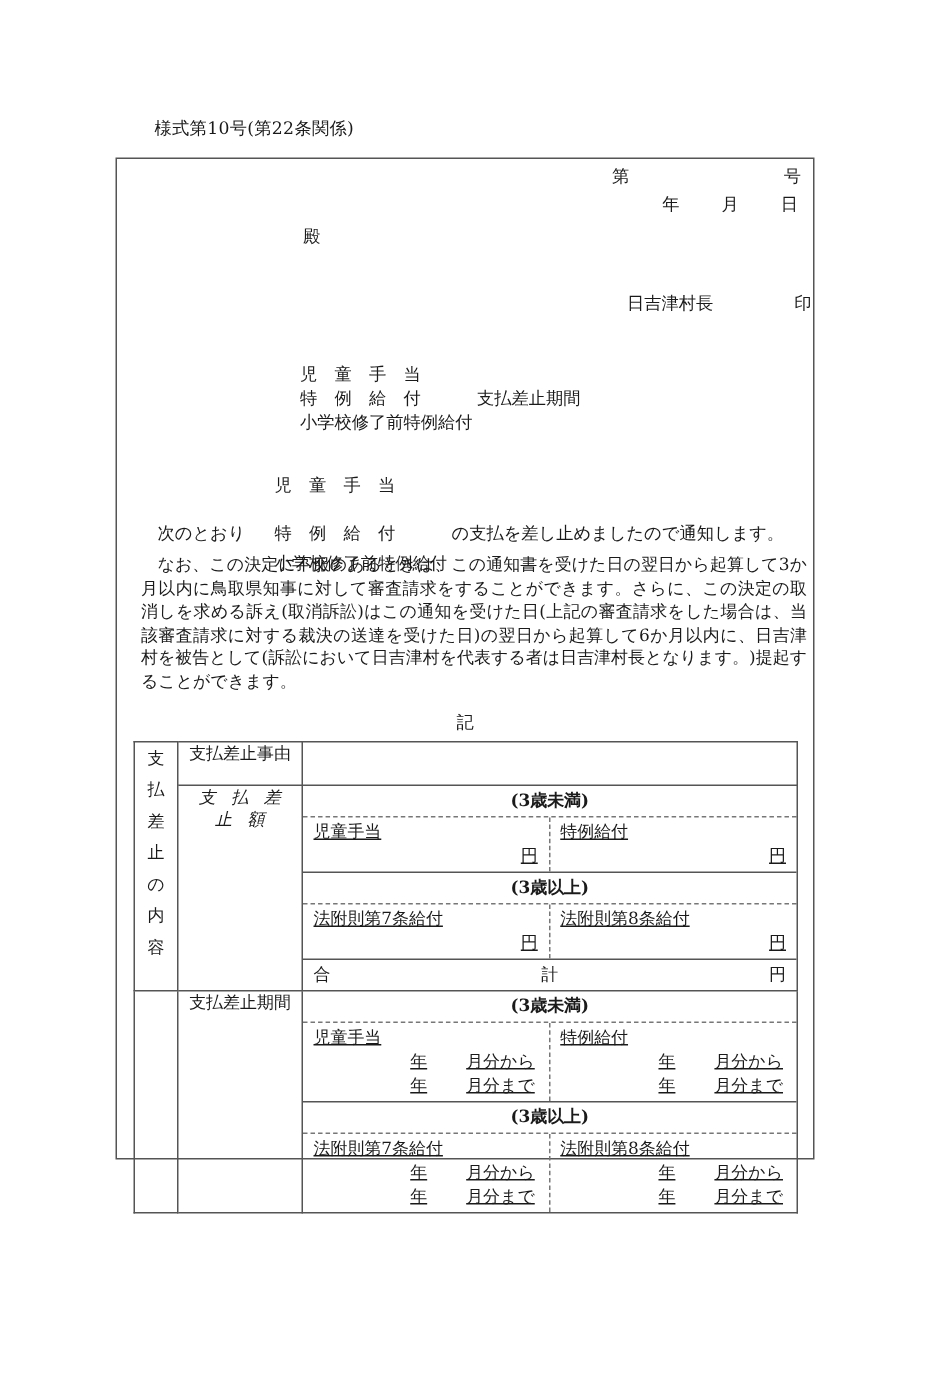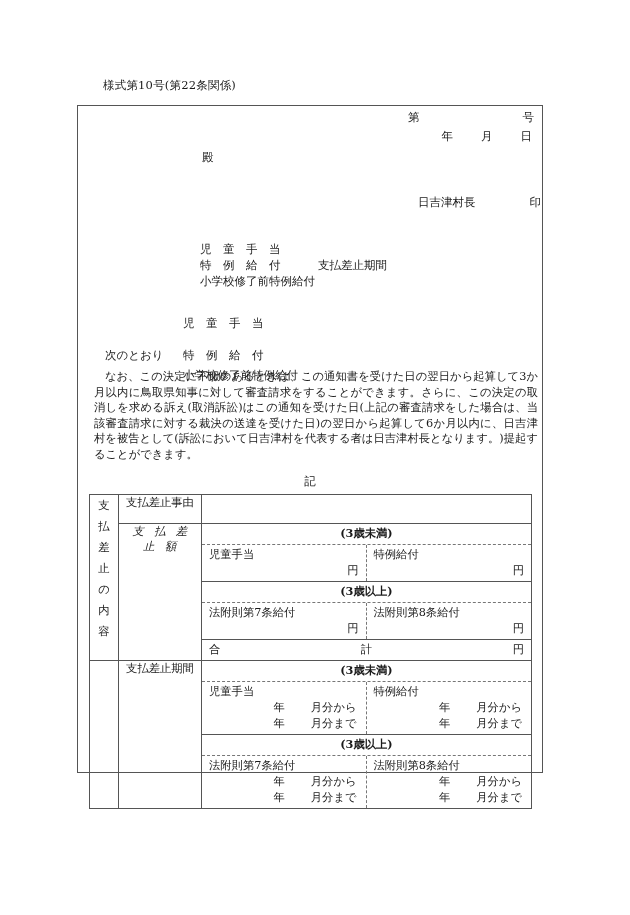--- a/index.html
+++ b/index.html
@@ -177,20 +177,21 @@
   }
   .age-band {
     text-align: center;
     padding: 2px 0 3px 0;
     border-bottom: 1px dashed #777;
     font-weight: bold;
   }
   .pair {
     display: flex;
     width: 100%;
+    text-decoration: underline;
   }
   .pair > .half {
     width: 50%;
     box-sizing: border-box;
     padding: 2px 7px 3px 7px;
   }
   .pair > .half.left {
     border-right: 1px dashed #777;
   }
   .amt-line {
@@ -257,20 +258,21 @@
       </div>
 
       <div class="stmt-block">
         <div class="stmt-row">
           <span class="stmt-prefix"></span>
           <span class="opt-spread">児　童　手　当</span>
         </div>
         <div class="stmt-row">
           <span class="stmt-prefix">次のとおり</span>
           <span class="opt-spread">特　例　給　付</span>
+          <span class="stmt-suffix">の支払を差し止めましたので通知します。</span>
         </div>
         <div class="stmt-row">
           <span class="stmt-prefix"></span>
           <span>小学校修了前特例給付</span>
         </div>
       </div>
 
       <div class="body-para">なお、この決定に不服のあるときは、この通知書を受けた日の翌日から起算して3か月以内に鳥取県知事に対して審査請求をすることができます。さらに、この決定の取消しを求める訴え(取消訴訟)はこの通知を受けた日(上記の審査請求をした場合は、当該審査請求に対する裁決の送達を受けた日)の翌日から起算して6か月以内に、日吉津村を被告として(訴訟において日吉津村を代表する者は日吉津村長となります。)提起することができます。</div>
 
       <div class="ki">記</div>

